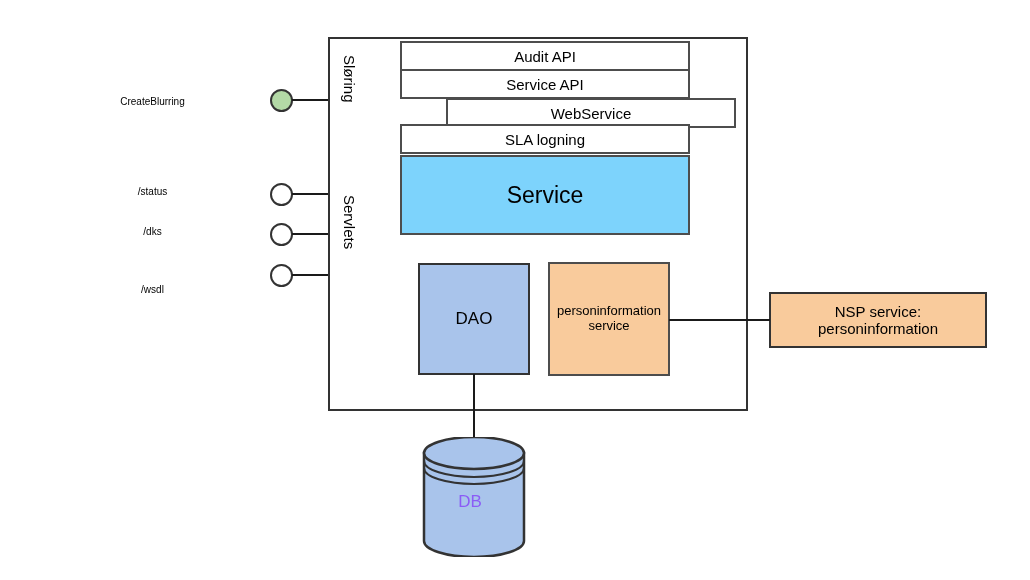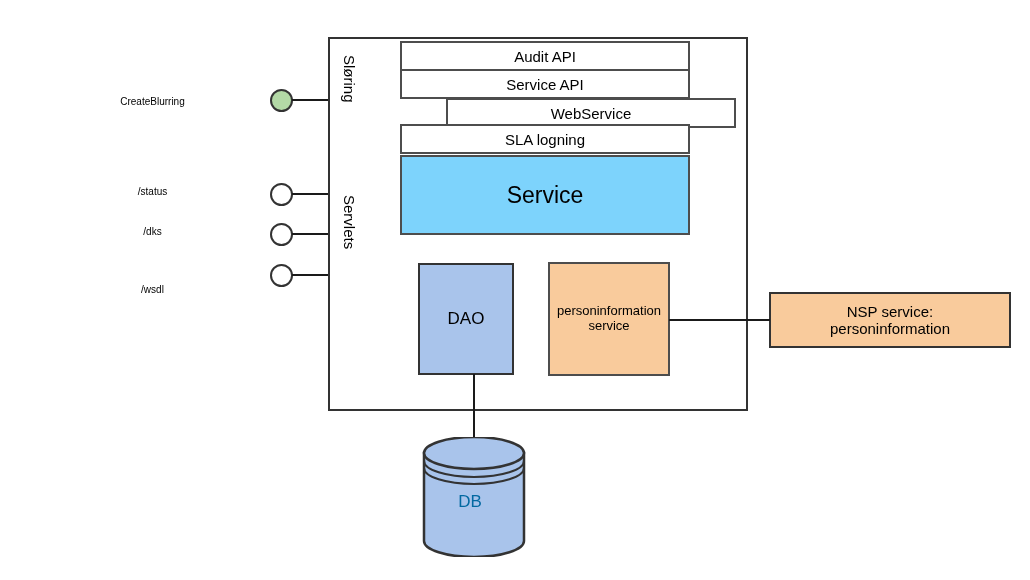--- a/index.html
+++ b/index.html
@@ -98,42 +98,42 @@
     width: 290px;
     height: 80px;
     background: #7dd3fc;
     border: 2px solid #4d4d4d;
     font-size: 23px;
   }
 
   #dao-box {
     left: 418px;
     top: 263px;
-    width: 96px;
+    width: 112px;
     height: 112px;
     background: #a9c4eb;
     border: 2px solid #333333;
     font-size: 17px;
   }
 
   #client-box {
     left: 548px;
     top: 262px;
     width: 122px;
     height: 114px;
     background: #f9cb9c;
     border: 2px solid #4d4d4d;
     font-size: 13px;
     flex-direction: column;
   }
 
   #nsp-box {
     left: 769px;
     top: 292px;
-    width: 242px;
+    width: 218px;
     height: 56px;
     background: #f9cb9c;
     border: 2px solid #333333;
     font-size: 15px;
     flex-direction: column;
   }
 
   
   #db-cylinder {
     position: absolute;
@@ -143,21 +143,21 @@
     height: 120px;
   }
   #db-cylinder svg { display: block; }
   #db-label {
     position: absolute;
     left: 0;
     top: 55px;
     width: 96px;
     text-align: center;
     font-size: 17px;
-    color: #0369a1;
+    color: #8b5cf6;
   }
 </style>
 </head>
 <body>
 
 <div id="canvas">
 
   <div class="side-label" style="left:40px; top:96px; width:225px;">CreateBlurring</div>
   <div class="side-label" style="left:40px; top:186px; width:225px;">/status</div>
   <div class="side-label" style="left:40px; top:226px; width:225px;">/dks</div>

